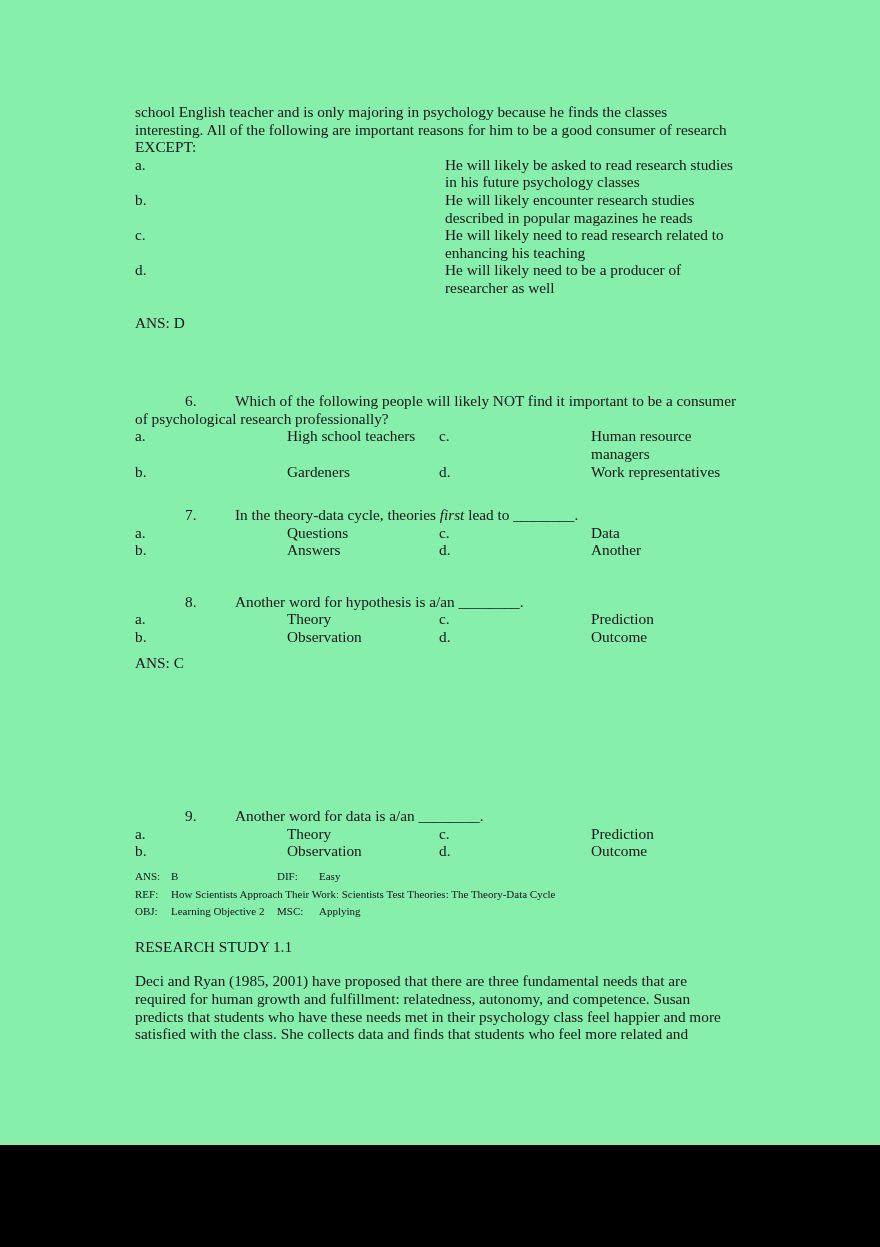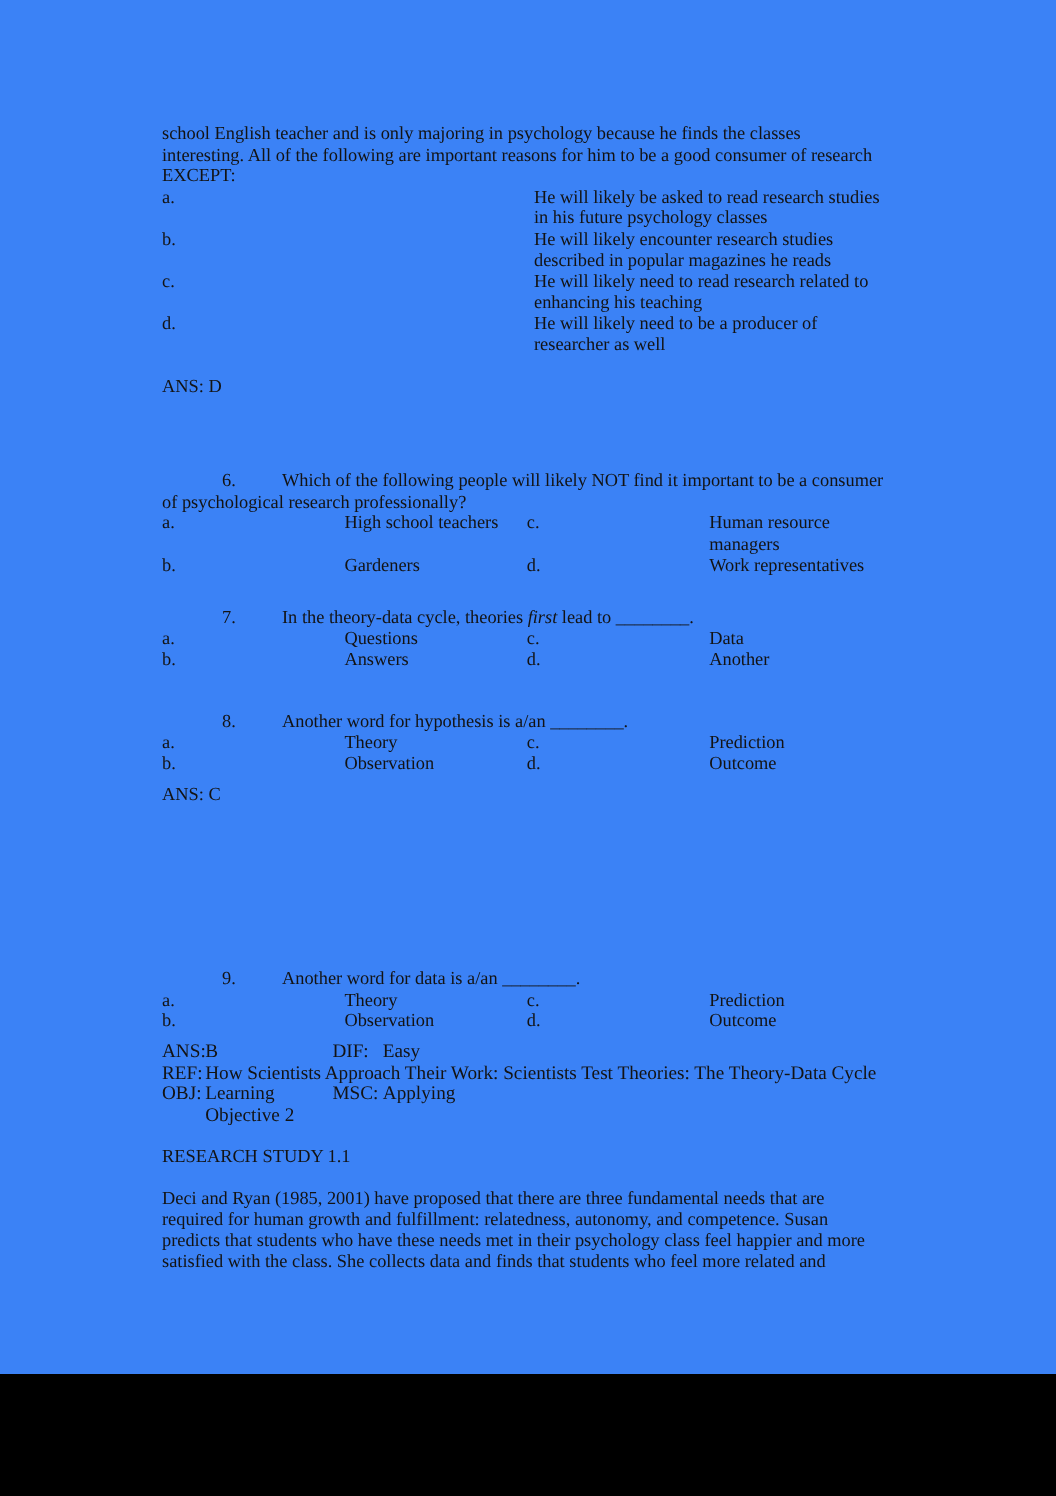--- a/index.html
+++ b/index.html
@@ -4,21 +4,21 @@
 <style>
   html, body {
     margin: 0;
     padding: 0;
     background: #ffffff;
   }
   .page {
     position: relative;
     width: 880px;
     height: 1247px;
-    background: #3b82f6;
+    background: #86efac;
     overflow: hidden;
     font-family: "Liberation Serif", "DejaVu Serif", serif;
     color: #131313;
   }
   .content {
     position: absolute;
     left: 135px;
     top: 103px;
     width: 604px;
   }
@@ -70,21 +70,21 @@
   td.lab2 { width: 152px; }
   td.val2 { width: 148px; }
 
   
   table.opts-wide { border-collapse: collapse; width: 604px; font-size: 15.3px; line-height: 17.6px; table-layout: fixed; }
   table.opts-wide td { padding: 0; vertical-align: top; }
   td.lab-w { width: 310px; padding-left: 9px; }
   td.val-w { width: 294px; }
 
   
-  table.meta { border-collapse: collapse; font-size: 16px; line-height: 17.6px; table-layout: fixed; width: 604px; }
+  table.meta { border-collapse: collapse; font-size: 11px; line-height: 17.6px; table-layout: fixed; width: 604px; }
   table.meta td { padding: 0; vertical-align: top; }
   td.m-key  { width: 36px; }
   td.m-val  { width: 106px; }
   td.m-key2 { width: 42px; }
   td.m-val2 { width: auto; }
   td.m-span { }
 
   .section-head {
     font-size: 15.3px;
     line-height: 17.6px;

